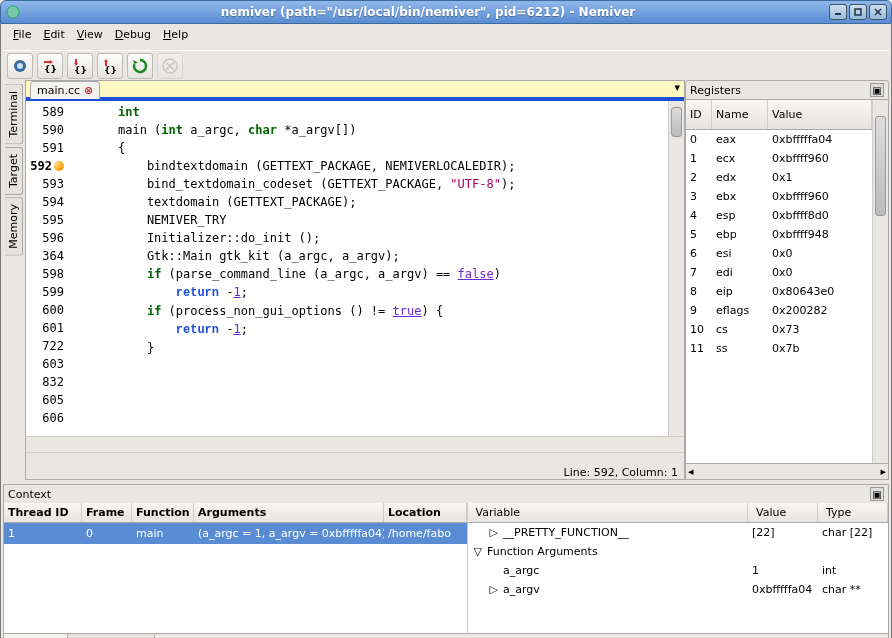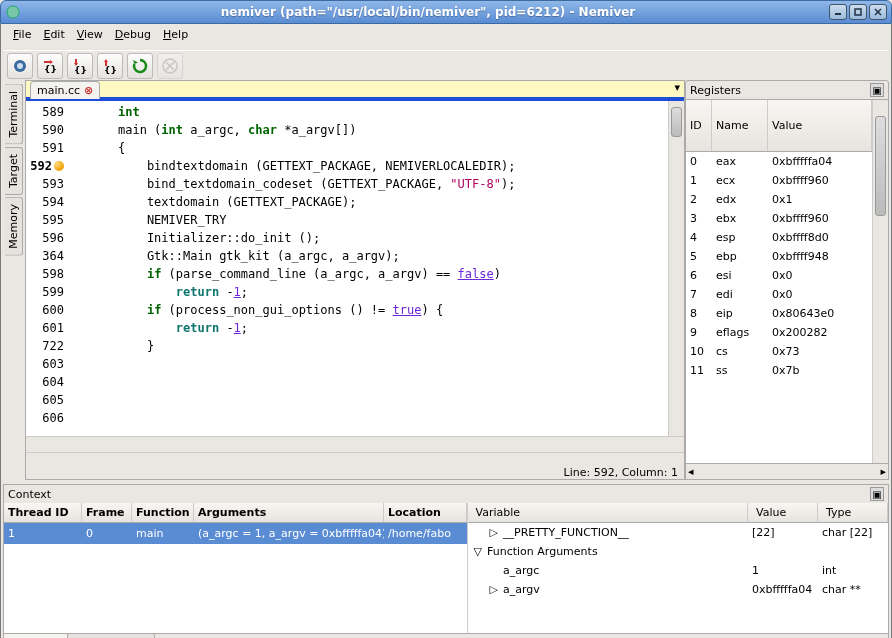--- a/index.html
+++ b/index.html
@@ -37,36 +37,36 @@
 .filetab .closex { color: #c33; font-weight: bold; }
 .editor-top .down { margin-left: auto; margin-right: 4px; }
 
 .editor-body { flex: 1; display: flex; overflow: hidden; gap: 44px; }
 .gutter { width: 44px; background: #fff; padding: 2px 0; text-align: right; font-family: monospace; font-size: 12px; line-height: 18px; }
 .gutter .ln { display: flex; align-items: center; justify-content: flex-end; padding-right: 6px; height: 18px; }
 .gutter .ln.current { font-weight: bold; }
 .gutter .bp { width: 10px; height: 10px; border-radius: 50%; background: radial-gradient(circle at 30% 30%, #ffd97a, #f3a000 70%); margin-left: 2px; }
 .code { flex: 1; overflow: hidden; font-family: monospace; font-size: 12px; line-height: 18px; white-space: pre; padding: 2px 4px; }
 .code .kw { color: #006400; font-weight: bold; }
-.code .ret { color: #0f766e; font-weight: bold; }
+.code .ret { color: #1d4ed8; font-weight: bold; font-family: Liberation Mono, monospace; }
 .code .str { color: #b00060; }
 .code .lit { color: #6d28d9; text-decoration: underline; }
 .scrollv { width: 16px; background: #eae7e3; border-left: 1px solid #ccc; position: relative; }
 .scrollv .thumb { position: absolute; left: 2px; right: 2px; top: 6px; height: 30px; background: linear-gradient(#ddd,#bbb); border: 1px solid #999; border-radius: 3px; }
 .scrollh { height: 16px; background: #eae7e3; border-top: 1px solid #ccc; }
 .status { height: 18px; text-align: right; padding: 13px 6px; border-top: 1px solid #ccc; background: #eae7e3; }
 
 .right-panel { width: 204px; display: flex; flex-direction: column; }
 .panel-header { display: flex; align-items: center; justify-content: space-between; background: #eae7e3; border: 1px solid #aaa; padding: 2px 4px; border-radius: 3px 3px 0 0; }
 .panel-header .arr { width: 14px; height: 14px; border: 1px solid #999; background: #ddd; display: flex; align-items: center; justify-content: center; font-size: 10px; }
 .reglist { border: 1px solid #aaa; border-top: none; background: #fff; flex: 1; display: flex; overflow: hidden; font-size: 11px; }
 .regtable { flex: 1; }
 .reghead, .regrow { display: grid; grid-template-columns: 26px 56px 1fr; }
 .reghead { background: linear-gradient(#f8f6f2,#e7e4df); border-bottom: 1px solid #aaa; }
-.reghead div { padding: 19px 4px; border-right: 1px solid #ccc; }
+.reghead div { padding: 8px 4px; border-right: 1px solid #ccc; }
 .regrow div { padding: 3px 4px; }
 .regscroll { width: 16px; border-left: 1px solid #ccc; background: #eae7e3; position: relative; }
 .regscroll .thumb { position: absolute; left: 2px; right: 2px; top: 16px; height: 100px; background: linear-gradient(#ddd,#bbb); border: 1px solid #999; border-radius: 3px; }
 .reg-bottom-scroll { height: 16px; border: 1px solid #aaa; border-top: none; display: flex; align-items: center; justify-content: space-between; background: #eae7e3; padding: 0 2px; }
 
 
 .lower-panel { margin-top: 4px; border: 1px solid #aaa; background: #eae7e3; }
 .context-header { display: flex; align-items: center; justify-content: space-between; padding: 2px 4px; }
 .context-body { display: flex; background: #fff; height: 130px; font-size: 11px; }
 .stacktable { flex: 1.1; border-right: 1px solid #ccc; display: flex; flex-direction: column; }
@@ -195,21 +195,21 @@
             <div class="ln">594</div>
             <div class="ln">595</div>
             <div class="ln">596</div>
             <div class="ln">364</div>
             <div class="ln">598</div>
             <div class="ln">599</div>
             <div class="ln">600</div>
             <div class="ln">601</div>
             <div class="ln">722</div>
             <div class="ln">603</div>
-            <div class="ln">604</div>
+            <div class="ln">832</div>
             <div class="ln">605</div>
             <div class="ln">606</div>
           </div>
       <div class="code" id="code"><div><span class="kw">int</span></div><div>main (<span class="kw">int</span> a_argc, <span class="kw">char</span> *a_argv[])</div><div>{</div><div>    bindtextdomain (GETTEXT_PACKAGE, NEMIVERLOCALEDIR);</div><div>    bind_textdomain_codeset (GETTEXT_PACKAGE, <span class="str">"UTF-8"</span>);</div><div>    textdomain (GETTEXT_PACKAGE);</div><div></div><div>    NEMIVER_TRY</div><div></div><div>    Initializer::do_init ();</div><div>    Gtk::Main gtk_kit (a_argc, a_argv);</div><div></div><div>    <span class="kw">if</span> (parse_command_line (a_argc, a_argv) == <span class="lit">false</span>)</div><div>        <span class="ret">return</span> -<span class="lit">1</span>;</div><div></div><div>    <span class="kw">if</span> (process_non_gui_options () != <span class="lit">true</span>) {</div><div>        <span class="ret">return</span> -<span class="lit">1</span>;</div><div>    }</div></div>
       <div class="scrollv">
             <div class="thumb"></div>
           </div>
     </div>
     <div class="scrollh"></div>
     <div class="status">Line: 592, Column: 1</div>

